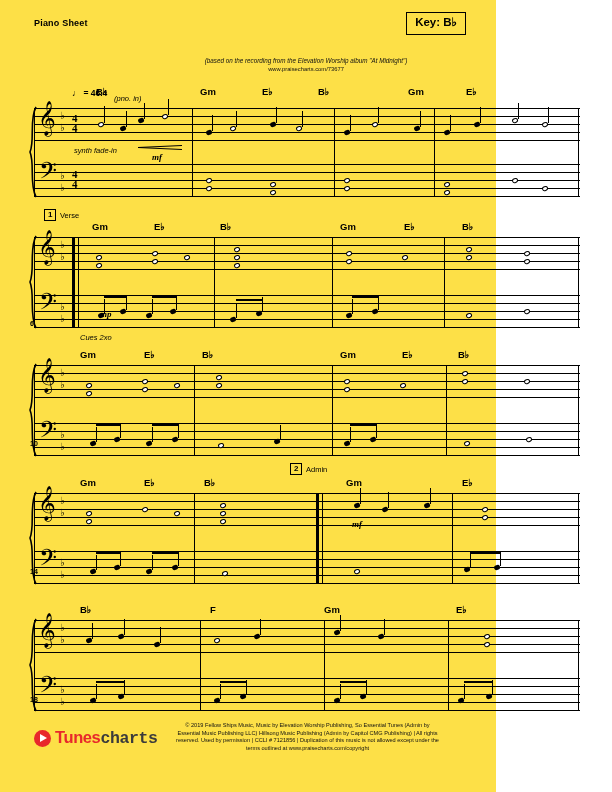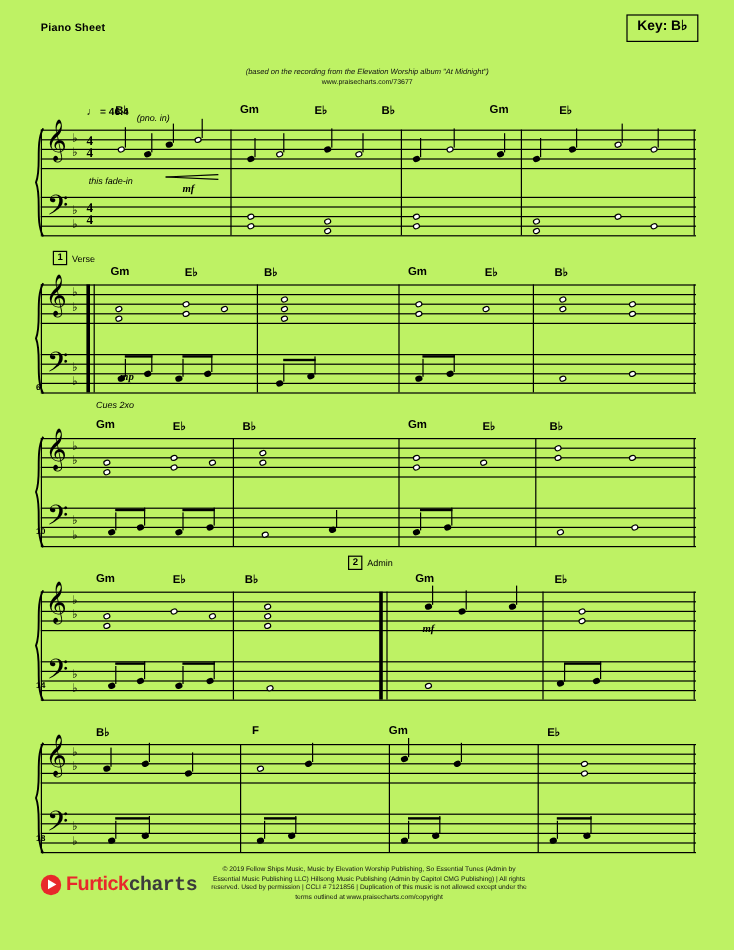--- a/index.html
+++ b/index.html
@@ -10,23 +10,23 @@
   body {
     width: 612px;
     height: 792px;
     font-family: "Liberation Sans", sans-serif;
     color: #000;
     position: relative;
     overflow: hidden;
   }
   .page {
     position: relative;
-    width: 612px;
+    width: 496px;
     height: 792px;
-    background: #bef264;
+    background: #fde047;
   }
 
   
   .sheet-type {
     position: absolute;
     left: 34px;
     top: 18px;
     font-size: 9px;
     font-weight: bold;
     letter-spacing: .2px;
@@ -331,21 +331,21 @@
     <div class="systembar" style="left:544px; top:0; height:88px;"></div>
 
     <div class="chord" style="left:62px; top:-22px;">B♭</div>
     <div class="chord" style="left:166px; top:-22px;">Gm</div>
     <div class="chord" style="left:228px; top:-22px;">E♭</div>
     <div class="chord" style="left:284px; top:-22px;">B♭</div>
     <div class="chord" style="left:374px; top:-22px;">Gm</div>
     <div class="chord" style="left:432px; top:-22px;">E♭</div>
 
     <div class="expr" style="left:80px; top:-14px;">(pno. in)</div>
-    <div class="expr" style="left:40px; top:38px;">this fade-in</div>
+    <div class="expr" style="left:40px; top:38px;">synth fade-in</div>
     <div class="hairpin" style="left:104px; top:36px; width:44px;"></div>
     <div class="dyn" style="left:118px; top:44px;">mf</div>
 
     <div class="nh open" style="left:64px; top:14px;"></div>
     <div class="stem" style="left:70px; top:-2px; height:17px;"></div>
     <div class="nh" style="left:86px; top:18px;"></div>
     <div class="stem" style="left:92px; top:3px; height:16px;"></div>
     <div class="nh" style="left:104px; top:10px;"></div>
     <div class="stem" style="left:110px; top:-5px; height:16px;"></div>
     <div class="nh open" style="left:128px; top:6px;"></div>
@@ -720,17 +720,17 @@
   <div class="copyright">
     <div>© 2019 Fellow Ships Music, Music by Elevation Worship Publishing, So Essential Tunes (Admin by</div>
     <div>Essential Music Publishing LLC) Hillsong Music Publishing (Admin by Capitol CMG Publishing) | All rights</div>
     <div>reserved. Used by permission | CCLI # 7121856 | Duplication of this music is not allowed except under the</div>
     <div>terms outlined at www.praisecharts.com/copyright</div>
   </div>
 
   <div class="logo">
     <span class="logo-mark"></span>
     <span class="logo-text">
-      <span class="red">Furtick</span><span class="dark">charts</span>
+      <span class="red">Tunes</span><span class="dark">charts</span>
     </span>
   </div>
 
 </div>
 
 </body></html>

